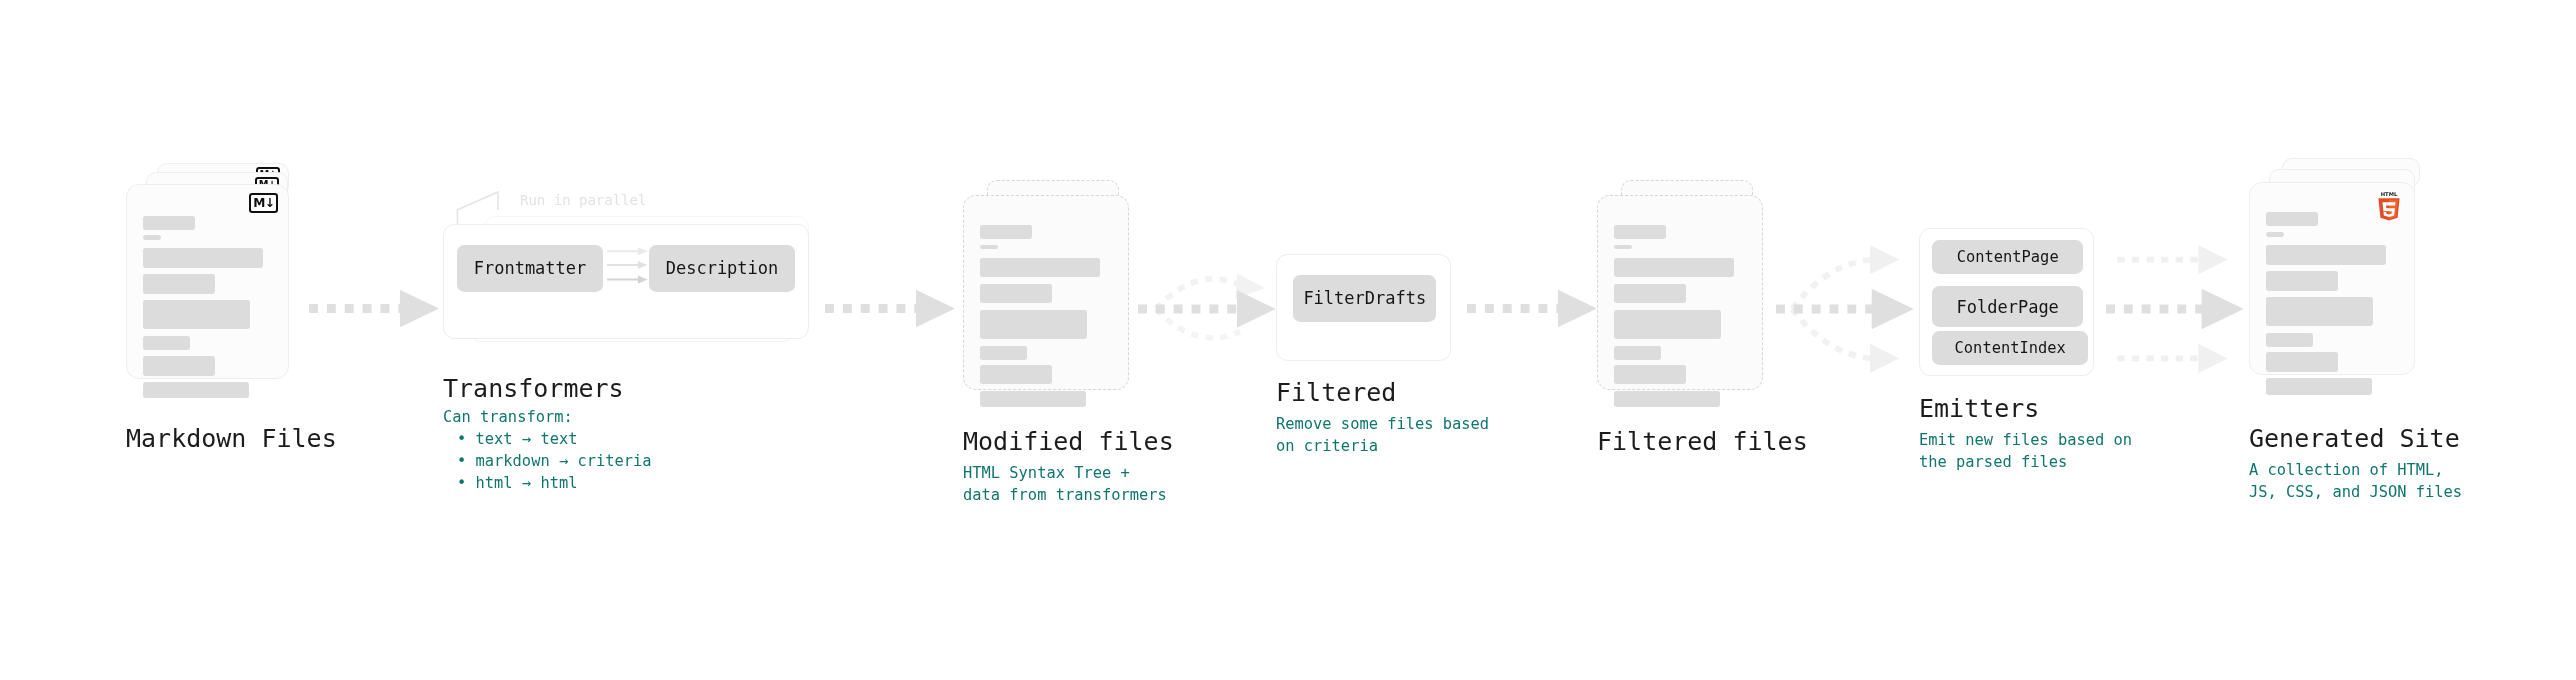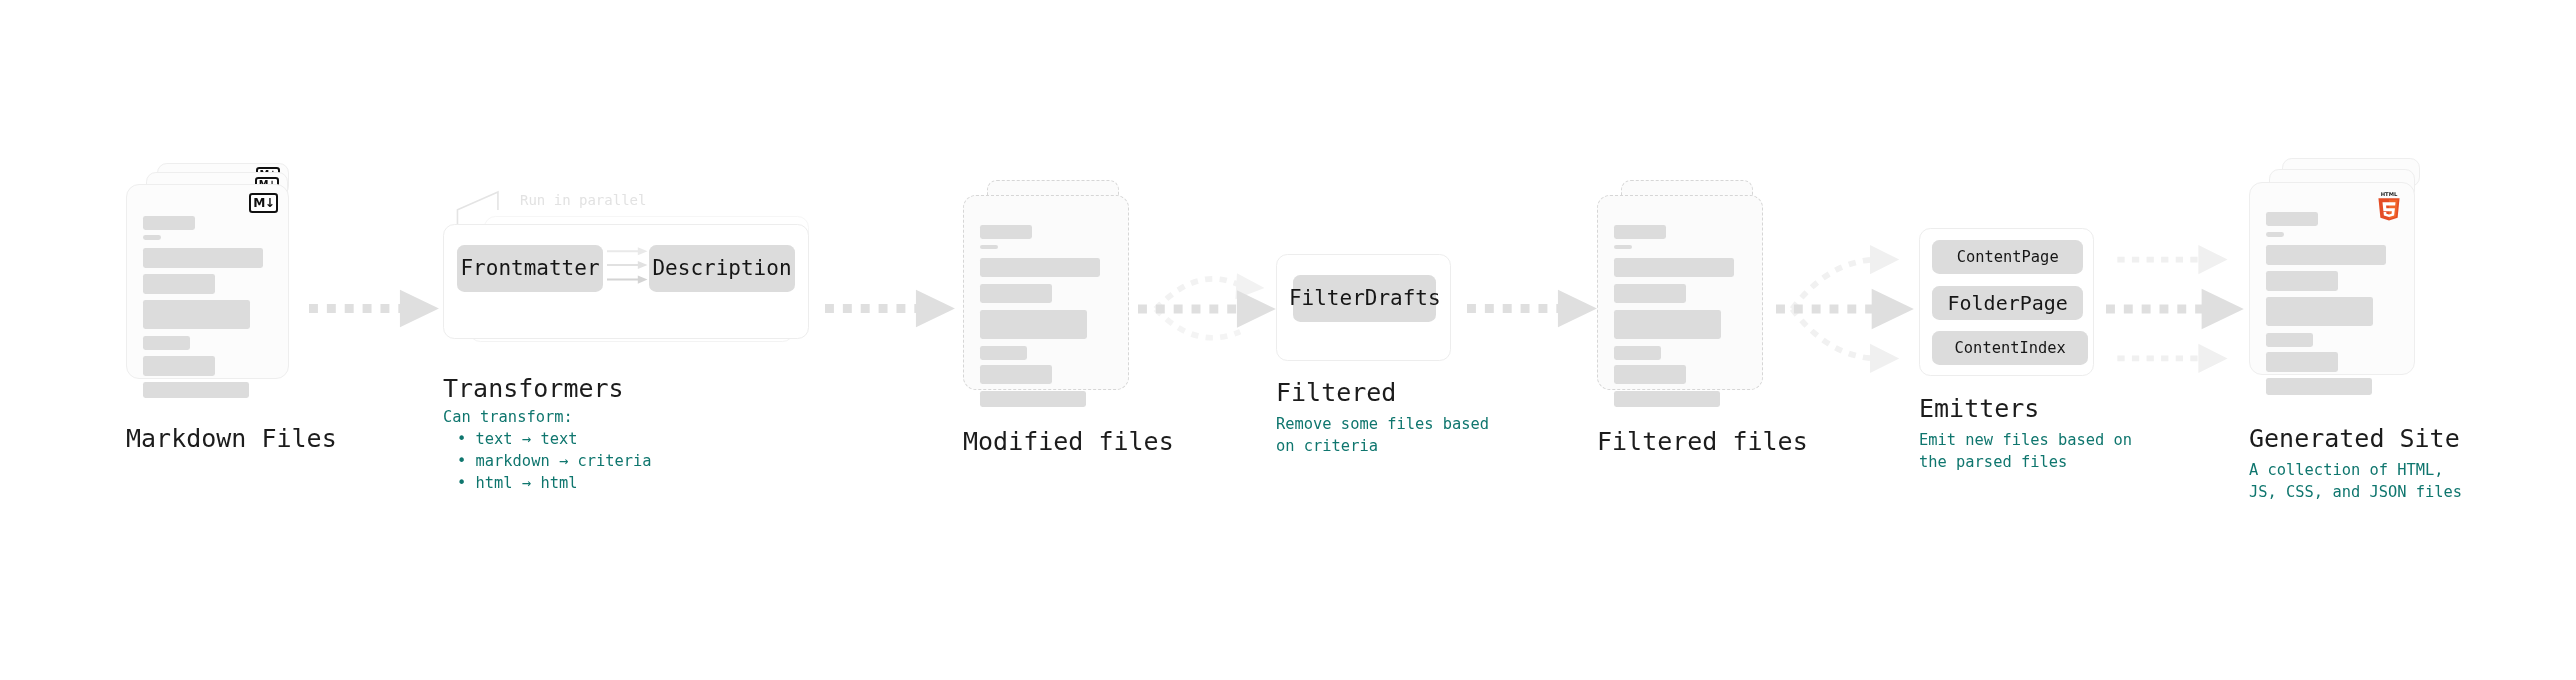--- a/index.html
+++ b/index.html
@@ -120,21 +120,21 @@
   .group-box.back2 { border-color: #f6f6f6; }
 
   .pill {
     position: absolute;
     background: #dcdcdc;
     border-radius: 7.3px;
     display: flex;
     align-items: center;
     justify-content: center;
     font-family: "DejaVu Sans Mono", "Liberation Mono", monospace;
-    font-size: 21px;
+    font-size: 17px;
     color: #161616;
     white-space: nowrap;
     box-sizing: border-box;
   }
   .pill.ghost1 { background: #e6e6e6; color: transparent; }
   .pill.ghost2 { background: #eeeeee; color: transparent; }
 
   .parallel-label {
     position: absolute;
     font-family: "DejaVu Sans Mono", "Liberation Mono", monospace;
@@ -243,20 +243,22 @@
       <div class="bar" style="left:16.3px; top:62px; width:120px; height:19.5px;"></div>
       <div class="bar" style="left:16.3px; top:88px; width:72px; height:19.5px;"></div>
       <div class="bar" style="left:16.3px; top:114px; width:107px; height:29px;"></div>
       <div class="bar" style="left:16.3px; top:150px; width:47px; height:14px;"></div>
       <div class="bar" style="left:16.3px; top:169px; width:72px; height:19.5px;"></div>
       <div class="bar" style="left:16.3px; top:195px; width:106px; height:16.3px;"></div>
     </div>
   </div>
 
   <div class="abs stage-title" style="left:963px; top:427px;">Modified files</div>
+  <div class="abs stage-sub" style="left:963px; top:462px;">HTML Syntax Tree +
+data from transformers</div>
 
   <div class="abs" style="left:1138px; top:252px;">
     <svg width="146" height="114" viewBox="0 0 180 140">
       <path d="M 22 70 C 60 30, 95 25, 128 42" fill="none" stroke="#f2f2f2" stroke-width="7" stroke-dasharray="9 9"></path>
       <polygon points="122,26 156,44 120,58" fill="#f2f2f2"></polygon>
       <path d="M 22 70 C 58 108, 92 112, 126 98" fill="none" stroke="#f4f4f4" stroke-width="7" stroke-dasharray="9 9"></path>
       <line x1="0" y1="70" x2="128" y2="70" stroke="#dfdfdf" stroke-width="11" stroke-dasharray="11 11"></line>
       <polygon points="122,47 170,70 122,93" fill="#dfdfdf"></polygon>
     </svg>
   </div>
@@ -300,21 +302,21 @@
       <polygon points="116,16 152,34 116,52" fill="#f0f0f0"></polygon>
       <path d="M 20 95 C 52 138, 88 154, 120 156" fill="none" stroke="#f1f1f1" stroke-width="7" stroke-dasharray="9 9"></path>
       <polygon points="116,138 152,156 116,174" fill="#f0f0f0"></polygon>
       <line x1="0" y1="95" x2="124" y2="95" stroke="#dfdfdf" stroke-width="11" stroke-dasharray="11 11"></line>
       <polygon points="118,70 170,95 118,120" fill="#dfdfdf"></polygon>
     </svg>
   </div>
 
   <div class="group-box" style="left:1919px; top:228px; width:175px; height:148px;">
     <div class="pill" style="left:12.2px; top:11.4px; width:151px; height:34px; font-size:15.4px;">ContentPage</div>
-    <div class="pill" style="left:12.2px; top:57px; width:151px; height:34px; font-size:20px;">FolderPage</div>
+    <div class="pill" style="left:12.2px; top:57px; width:151px; height:41px; font-size:17px;">FolderPage</div>
     <div class="pill" style="left:12.2px; top:102px; width:156px; height:34px; font-size:15.4px;">ContentIndex</div>
   </div>
 
   <div class="abs stage-title" style="left:1919px; top:394px;text-align:right;">Emitters</div>
   <div class="abs stage-sub" style="left:1919px; top:429px;">Emit new files based on
 the parsed files</div>
 
   <div class="abs" style="left:2106px; top:232px;">
     <svg width="154" height="154" viewBox="0 0 190 190">
       <line x1="14" y1="34" x2="118" y2="34" stroke="#f0f0f0" stroke-width="7" stroke-dasharray="9 9"></line>

